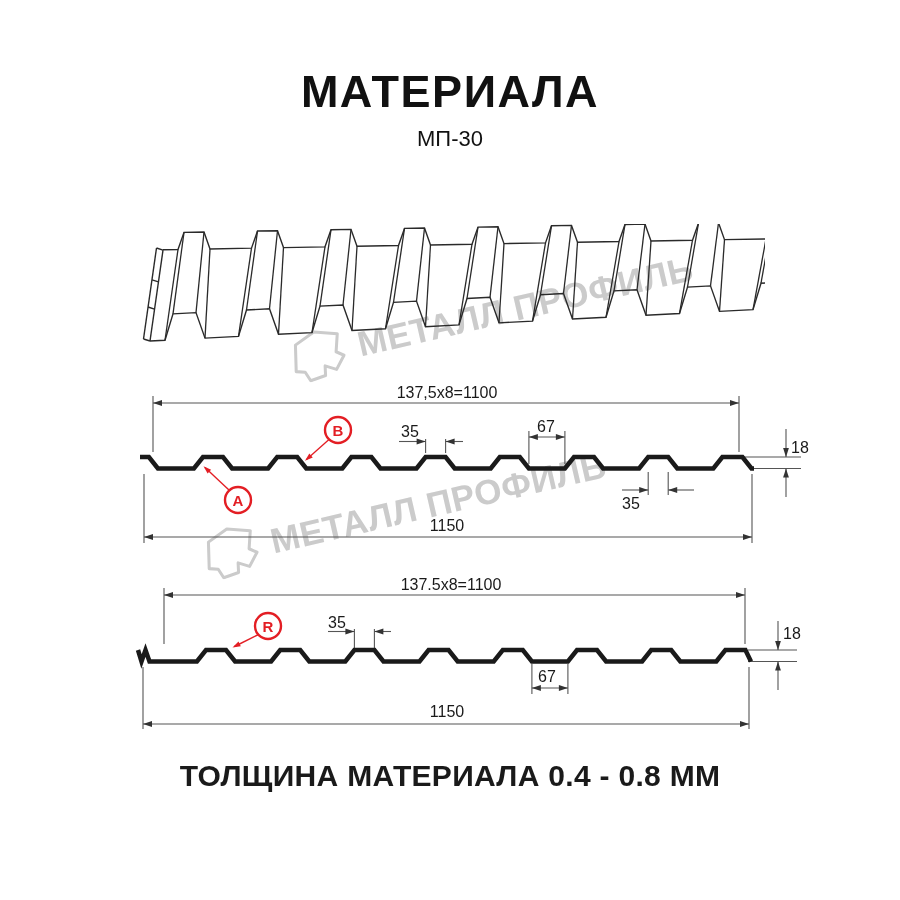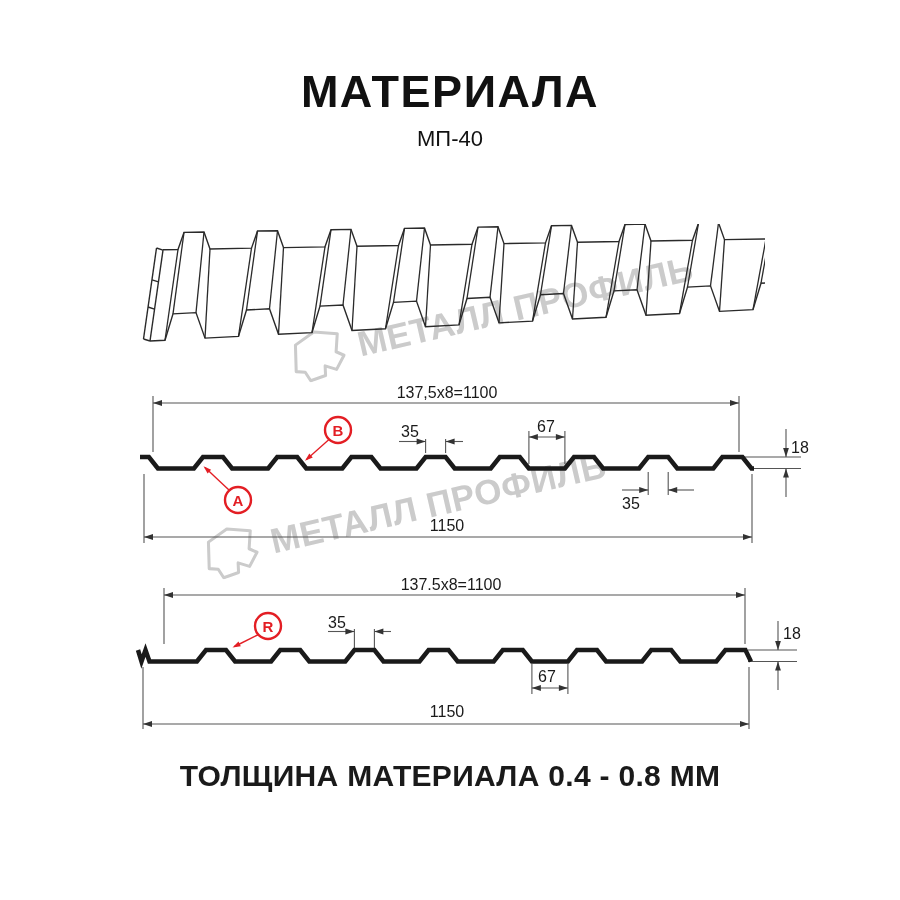--- a/index.html
+++ b/index.html
@@ -19,21 +19,21 @@
   #draw{position:absolute;left:0;top:0;z-index:2;}
   text.dim{font-family:"Liberation Sans",sans-serif;font-size:16px;fill:#1a1a1a;}
   text.red{font-family:"Liberation Sans",sans-serif;font-size:15px;font-weight:700;fill:#e31e24;}
 </style>
 </head>
 <body>
 
 <div id="page">
 
   <div class="title">МАТЕРИАЛА</div>
-  <div class="subtitle">МП-40</div>
+  <div class="subtitle">МП-30</div>
 
   <div class="watermark" id="wm1">
     <svg width="68" height="52" viewBox="0 0 76 60">
       <path d="M10,44 L16,14 L40,4 L66,12 L60,32 L68,38 L56,52 L44,45 L42,56 L24,58 L20,47 Z" fill="none" stroke="#cbcbcb" stroke-width="3.5" stroke-linejoin="round"></path>
     </svg>
     <span>МЕТАЛЛ ПРОФИЛЬ</span>
   </div>
   <div class="watermark" id="wm2">
     <svg width="68" height="52" viewBox="0 0 76 60">
       <path d="M10,44 L16,14 L40,4 L66,12 L60,32 L68,38 L56,52 L44,45 L42,56 L24,58 L20,47 Z" fill="none" stroke="#cbcbcb" stroke-width="3.5" stroke-linejoin="round"></path>

